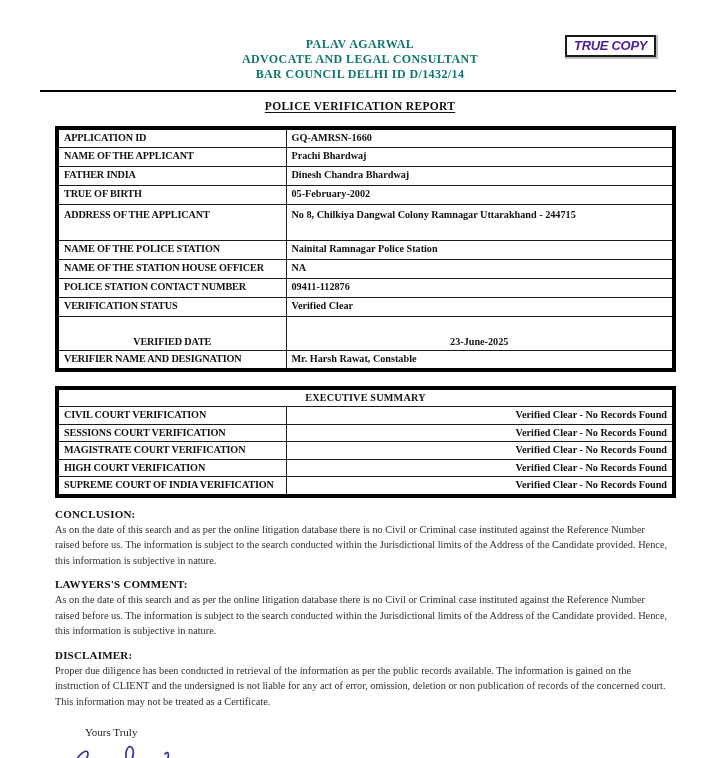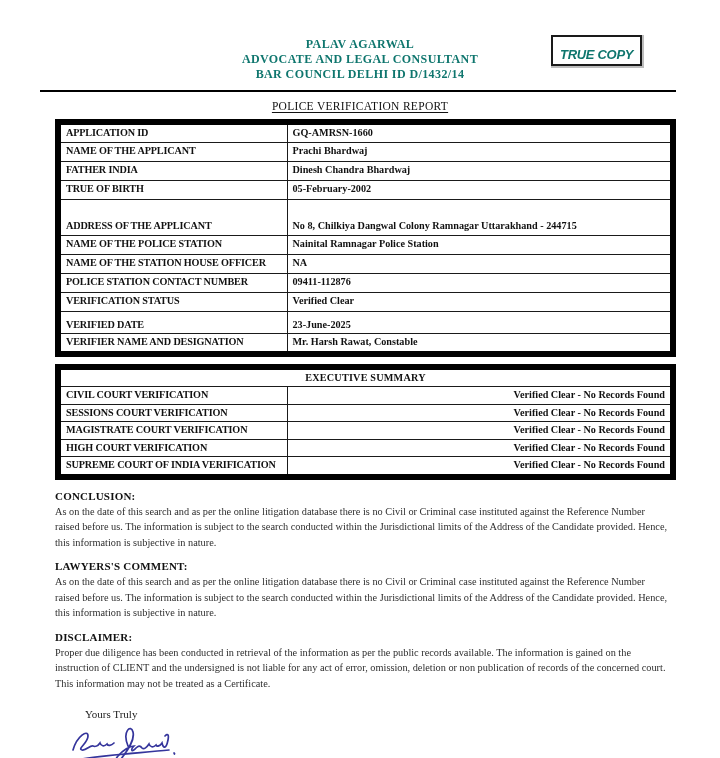--- a/index.html
+++ b/index.html
@@ -5,44 +5,44 @@
   html,body{margin:0;padding:0;}
   body{
     width:720px;height:758px;background:#ffffff;position:relative;
     font-family:"Liberation Serif", serif;color:#1c1c1c;overflow:hidden;
   }
   .header{
     padding-top:37px;text-align:center;color:#0f766e;font-weight:bold;
     font-size:12px;line-height:15px;letter-spacing:0.4px;
   }
   .stamp{
-    position:absolute;top:35px;left:551px;height:15px;
-    border:2px solid #1a1a1a;background:#fff;padding:10px 7px 2px 7px;
+    position:absolute;top:35px;left:565px;height:15px;
+    border:2px solid #1a1a1a;background:#fff;padding:1px 7px 2px 7px;
     box-shadow:1px 1px 0 1px #bdbdbd;
     font-family:"Liberation Sans", sans-serif;font-style:italic;font-weight:bold;
-    font-size:13px;line-height:15px;letter-spacing:-0.3px;color:#0f766e;
+    font-size:13px;line-height:15px;letter-spacing:-0.3px;color:#4c1d95;
   }
   .rule{margin:8px 0 0 40px;width:636px;border:0;border-top:2px solid #000;height:0;}
   .doc-title{
-    margin-top:8px;text-align:center;font-weight:normal;font-size:11.5px;
+    margin-top:8px;text-align:center;font-weight:bold;font-size:11.5px;
     letter-spacing:0.3px;text-decoration:underline;text-underline-offset:2px;color:#111;
   }
   .content{margin-left:55px;width:621px;}
   table{border-collapse:collapse;table-layout:fixed;width:621px;}
-  .tbl{border:6px solid #000000;margin-top:7px;}
+  .tbl{border:4px solid #000000;margin-top:14px;}
   .tbl td{
     border:1px solid #1a1a1a;font-size:10.2px;font-weight:bold;
     padding:2px 5px;line-height:12.5px;vertical-align:middle;color:#111;
   }
   .tbl td.lbl{white-space:nowrap;letter-spacing:-0.15px;}
   col.c-label{width:229px;}
   .t1 tr{height:19px;}
   .t1 tr.row-address{height:36px;}
-  .t1 tr.row-address td{vertical-align:top;padding-top:20px;}
-  .t1 tr.row-verified-date td{vertical-align:top;padding-top:7px;}
+  .t1 tr.row-address td{vertical-align:top;padding-top:4px;}
+  .t1 tr.row-verified-date td{vertical-align:top;padding-top:19px;text-align:center;}
   .t1 tr.row-verified-date{height:22px;}
   .t2 tr{height:17.5px;}
   .t2 .tbl-title{text-align:center;letter-spacing:0.2px;}
   .t2 td.val{text-align:right;}
   .section-h{
     margin:10px 0 2px 0;font-size:11px;font-weight:bold;color:#111;
     text-underline-offset:2px;letter-spacing:0.2px;
   }
   .section-p{margin:0;width:614px;font-size:10.3px;line-height:15.5px;color:#2e2e2e;}
   .yours{margin:17px 0 0 30px;font-size:11px;color:#222;}

